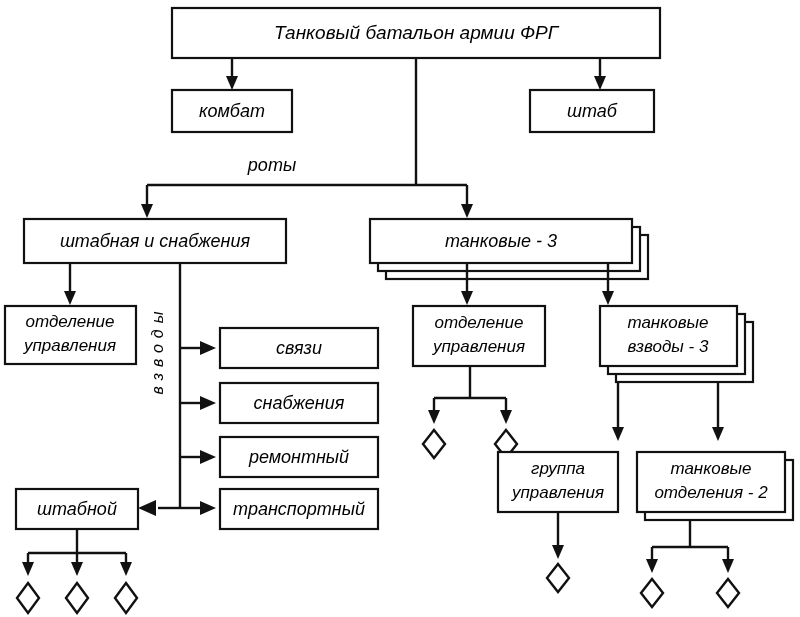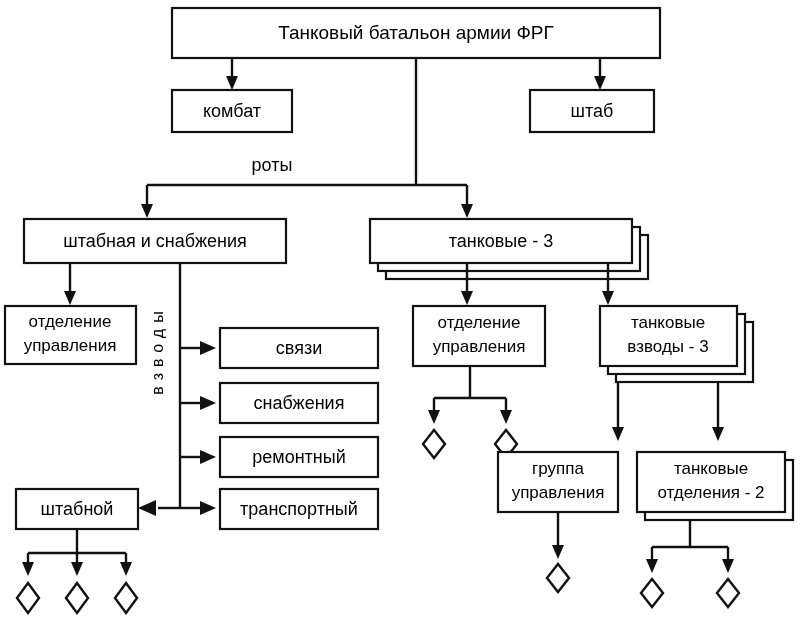--- a/index.html
+++ b/index.html
@@ -7,20 +7,21 @@
     padding: 0;
     background: #ffffff;
   }
   #diagram-root {
     position: relative;
     width: 800px;
     height: 617px;
     background: #ffffff;
     font-family: "Liberation Sans", sans-serif;
     overflow: hidden;
+    font-style: italic;
   }
   svg#chart-svg {
     position: absolute;
     top: 0;
     left: 0;
     width: 800px;
     height: 617px;
     display: block;
   }
   .node-rect {

